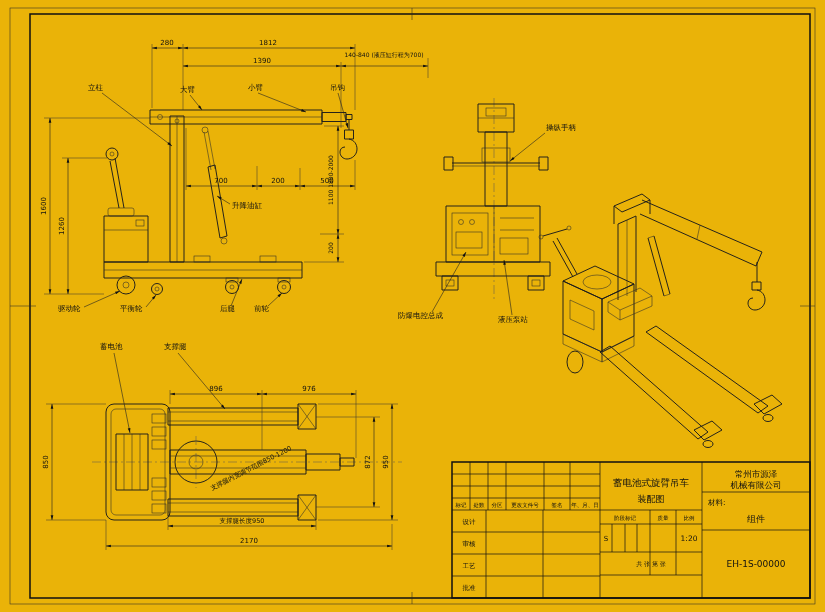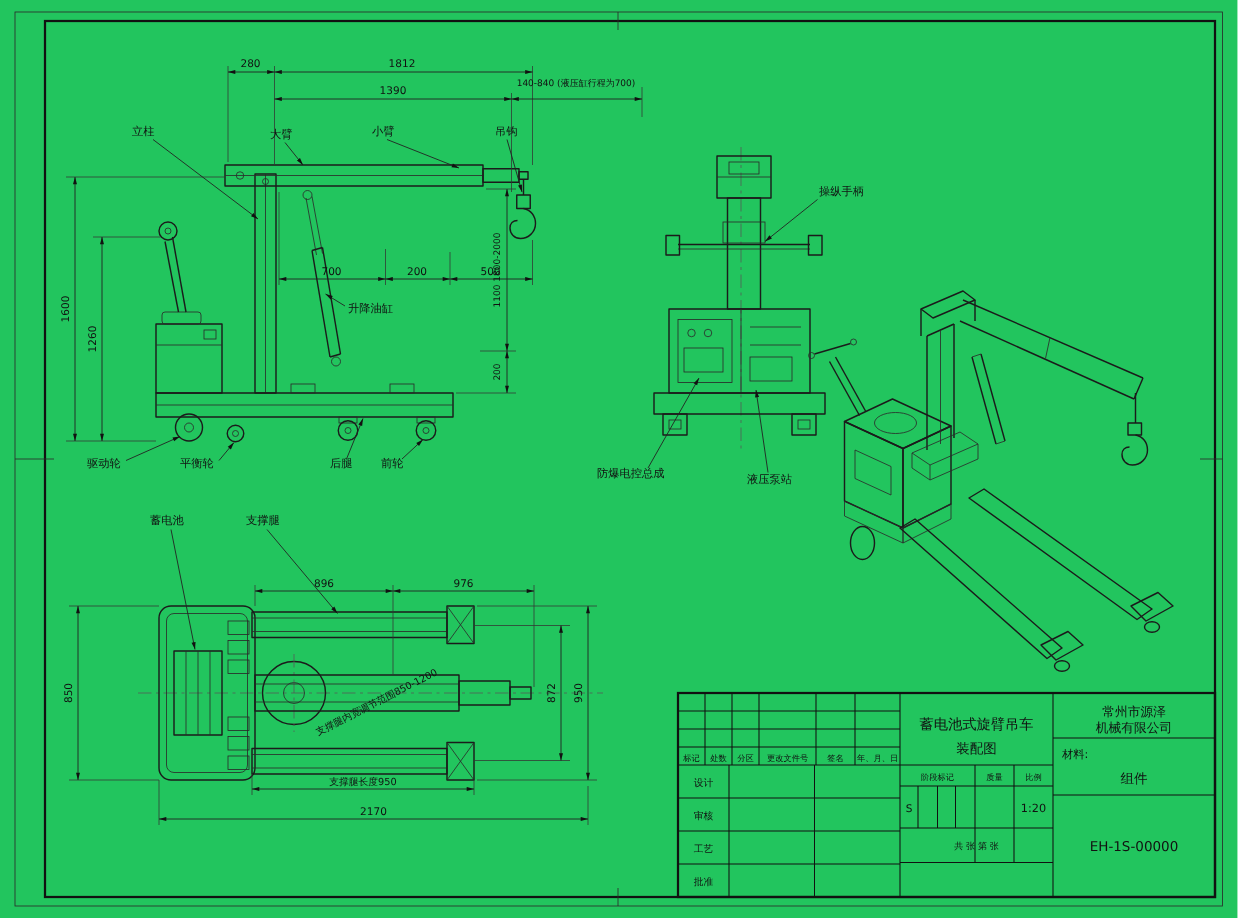--- a/index.html
+++ b/index.html
@@ -1,16 +1,16 @@
 <!DOCTYPE html>
 <html><head>
 <meta charset="utf-8">
 <style>
   html,body{margin:0;padding:0;background:#ffffff;}
-  .page{position:relative;width:825px;height:612px;background:#22c55e;overflow:hidden;}
+  .page{position:relative;width:825px;height:612px;background:#eab308;overflow:hidden;}
   svg{display:block;}
   svg text{font-family:"DejaVu Sans","Liberation Sans",sans-serif;fill:#111;}
   .ln{fill:none;stroke:#1b1b1b;stroke-width:.95;stroke-linejoin:round;}
   .tn{fill:none;stroke:#2a2a2a;stroke-width:.55;}
   .ext{fill:none;stroke:#333;stroke-width:.5;}
   .dim{fill:none;stroke:#222;stroke-width:.6;}
   .ldr{fill:none;stroke:#222;stroke-width:.6;}
   .cl{fill:none;stroke:#555;stroke-width:.5;stroke-dasharray:9 3 2 3;}
   .tb{fill:none;stroke:#111;stroke-width:.7;}
   .tbk{fill:none;stroke:#111;stroke-width:1.5;}

